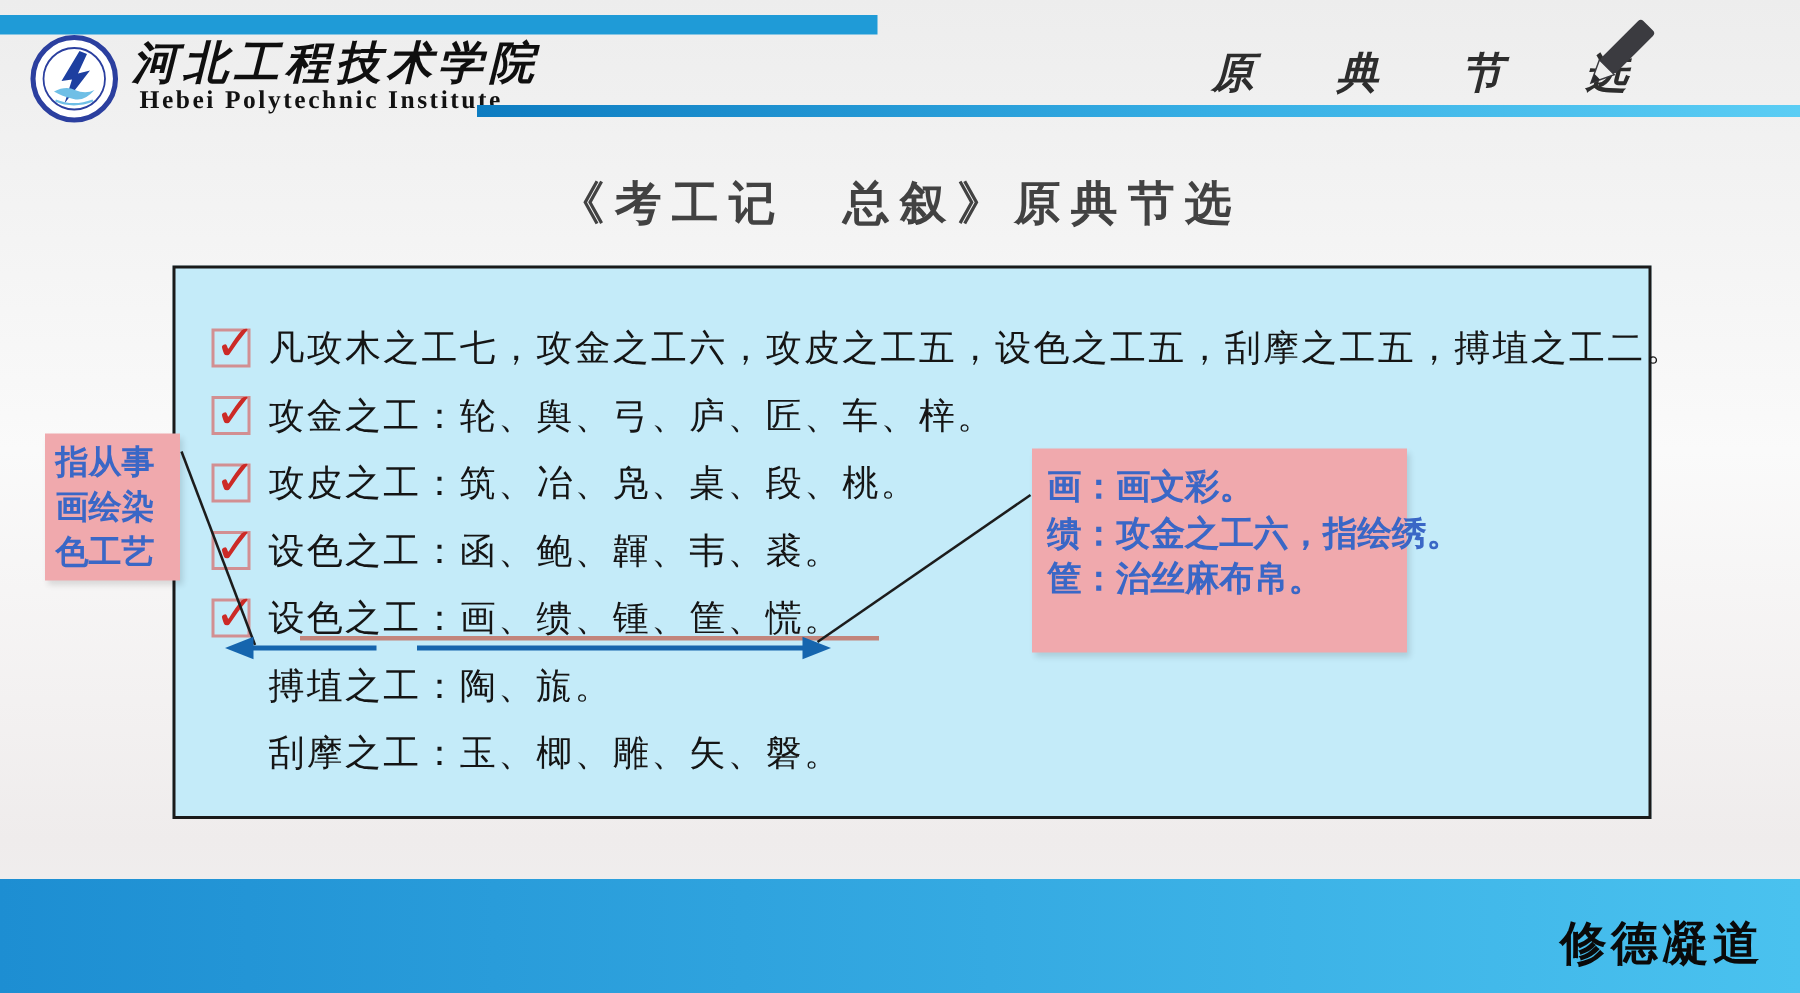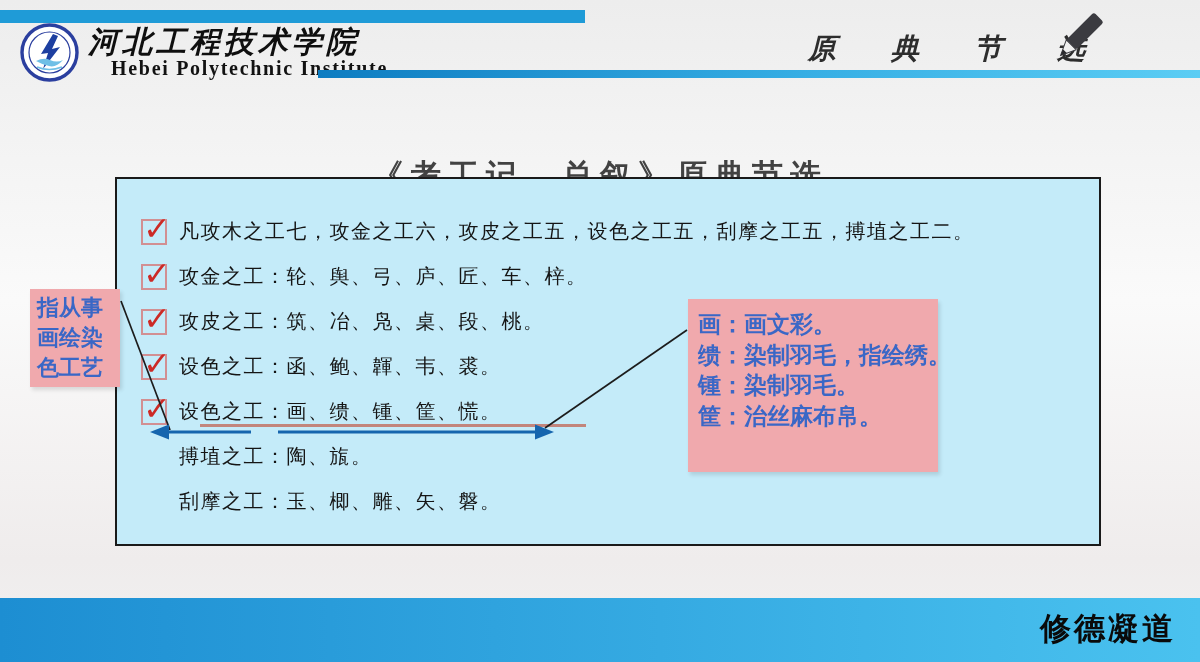--- a/index.html
+++ b/index.html
@@ -9,74 +9,73 @@
     font-family:"Liberation Sans",sans-serif;
   }
   
   .top-bar{position:absolute;left:0;top:10px;width:585px;height:13px;background:#1f9bd7;}
   .logo{position:absolute;left:20px;top:23px;width:59px;height:59px;}
   .school-zh{
     position:absolute;left:88px;top:22px;font-family:"DejaVu Serif","Liberation Serif",serif;
     font-weight:bold;font-style:italic;font-size:30px;letter-spacing:4px;color:#0f0f0f;white-space:nowrap;text-align:center;
   }
   .school-en{
-    position:absolute;left:111px;top:57px;font-family:"Liberation Serif",serif;
-    font-weight:bold;font-size:20px;letter-spacing:1.7px;color:#121212;white-space:nowrap;
+    position:absolute;left:93px;top:57px;font-family:"Liberation Serif",serif;
+    font-weight:bold;font-size:17px;letter-spacing:1.7px;color:#121212;white-space:nowrap;
   }
   .section-title{
     position:absolute;left:808px;top:30px;font-family:"Liberation Serif","DejaVu Serif",serif;
     font-style:italic;font-weight:600;font-size:28px;letter-spacing:24px;color:#2d2d2d;white-space:nowrap;
   }
   .pencil{position:absolute;left:1046px;top:4px;width:66px;height:66px;}
   .header-rule{
     position:absolute;left:318px;top:70px;width:882px;height:8px;
     background:linear-gradient(90deg,#0d7cc1,#36aee4 55%,#5bcdf4);
   }
   
   .main-title{
     position:absolute;left:0;top:115px;width:100%;text-align:center;
     font-size:31px;font-weight:600;letter-spacing:7px;color:#424242;
     font-family:"Liberation Sans","DejaVu Sans",sans-serif;
-    margin-top:40px;
   }
   
   .content-box{
     position:absolute;left:115px;top:177px;width:986px;height:369px;box-sizing:border-box;
     background:#c4ebf9;border:2px solid #1a1a1a;padding:30px 0 0 24px;
   }
   .row{display:flex;align-items:center;height:45px;}
   .checkbox{
     position:relative;width:26px;height:26px;box-sizing:border-box;flex:0 0 26px;
     border:2px solid #d28f92;margin-right:12px;
   }
   .checkbox .tick{
     position:absolute;left:0px;top:-12px;color:#cc2a26;font-size:33px;font-weight:bold;
     font-family:"DejaVu Sans",sans-serif;
   }
   .checkbox.spacer{visibility:hidden;}
   .row-text{
-    font-family:"DejaVu Serif","Liberation Serif",serif;font-size:20px;color:#151515;
+    font-family:"DejaVu Serif","Liberation Serif",serif;font-size:24px;color:#151515;
     letter-spacing:1.5px;white-space:nowrap;
   }
   .underline-salmon{position:absolute;left:200px;top:424px;width:386px;height:3px;background:#c2857c;}
   
   .annot{position:absolute;left:0;top:0;width:1200px;height:662px;pointer-events:none;}
   
   .callout{
     position:absolute;background:#f0a9ad;color:#3a67c6;font-weight:bold;
     font-family:"Liberation Sans","DejaVu Sans",sans-serif;
     box-shadow:2px 3px 4px rgba(0,0,0,0.12);
   }
   .callout-left{left:10px;top:289px;width:90px;box-sizing:border-box;padding:4px 7px;
     font-size:22px;line-height:30px;z-index:5;margin-left:20px;}
-  .callout-right{left:688px;top:299px;width:250px;height:173px;box-sizing:border-box;
+  .callout-right{left:688px;top:299px;width:250px;height:136px;box-sizing:border-box;
     padding:10px 10px;font-size:23px;line-height:30.5px;z-index:5;white-space:nowrap;}
   
   .bottom-bar{
-    position:absolute;left:0;bottom:0;width:1200px;height:64px;
+    position:absolute;left:0;bottom:0;width:1200px;height:76px;
     background:linear-gradient(90deg,#1d8ed2,#35aae2 55%,#4ac2ef);
   }
   .motto{
     position:absolute;right:24px;bottom:12px;font-family:"DejaVu Serif","Liberation Serif",serif;
     font-weight:bold;font-size:31px;letter-spacing:3px;color:#0a0a0a;white-space:nowrap;
   }
 </style>
 </head>
 <body>
 
@@ -158,22 +157,21 @@
     <line x1="166" y1="432" x2="251" y2="432" stroke="#1565ae" stroke-width="3.2"></line>
     <line x1="278" y1="432" x2="537" y2="432" stroke="#1565ae" stroke-width="3.2"></line>
     <polygon points="150,432 169,424.5 169,439.5" fill="#1565ae"></polygon>
     <polygon points="554,432 535,424.5 535,439.5" fill="#1565ae"></polygon>
   </svg>
 
   <div class="callout callout-left">指从事画绘染色工艺</div>
 
   <div class="callout callout-right">
     <div>画：画文彩。</div>
-    <div>缋：染制羽毛，指绘绣。</div>
-    <div>锺：染制羽毛。</div>
+    <div>缋：攻金之工六，指绘绣。</div>
     <div>筐：治丝麻布帛。</div>
   </div>
 
   <div class="bottom-bar">
     <div class="motto">修德凝道</div>
   </div>
 
 </div>
 
 </body></html>

